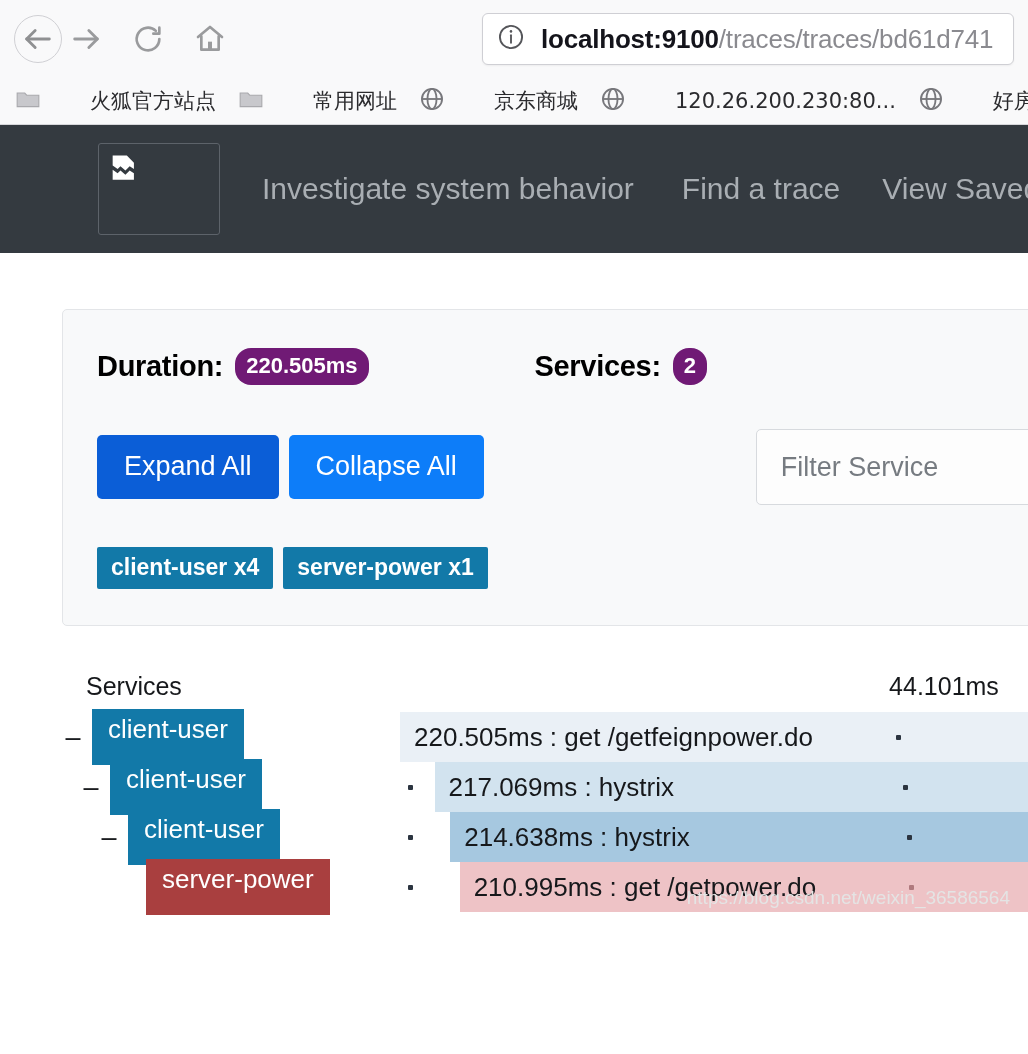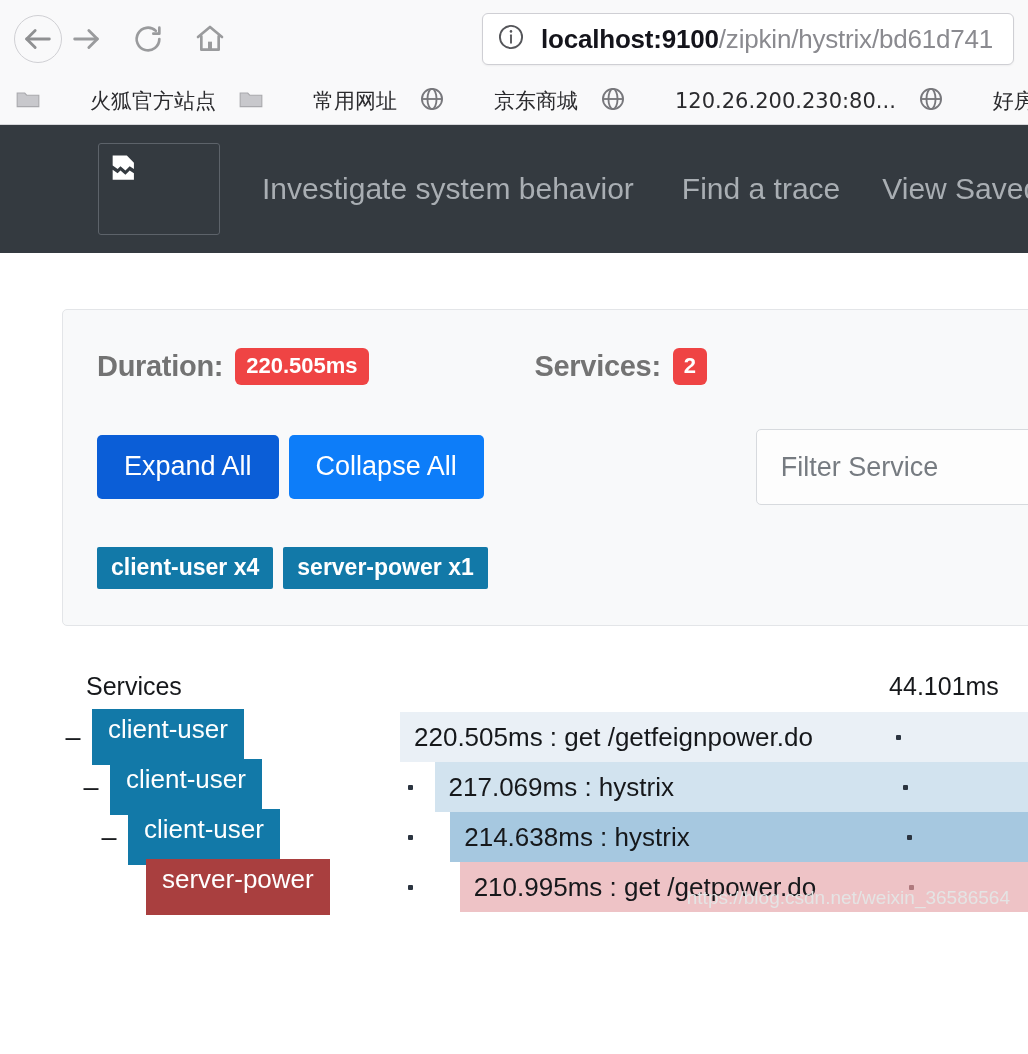--- a/index.html
+++ b/index.html
@@ -132,29 +132,29 @@
 
   .summary-row {
     display: flex;
     align-items: center;
     gap: 0;
   }
   .summary-item { display: flex; align-items: center; }
   .summary-label {
     font-size: 29px;
     font-weight: 700;
-    color: #737373;
+    color: #000000;
     letter-spacing: -0.3px;
   }
   .summary-badge {
-    background: #ef4444;
+    background: #701a75;
     color: #ffffff;
     font-size: 22px;
     font-weight: 700;
-    border-radius: 6px;
+    border-radius: 16px;
     padding: 7px 11px 8px 11px;
     margin-left: 12px;
     line-height: 1;
   }
   #services-summary { margin-left: 166px; }
 
   #controls-row {
     display: flex;
     align-items: center;
     margin-top: 44px;
@@ -359,21 +359,21 @@
     </div>
 
     <div id="urlbar">
       <span class="info-icon">
         <svg width="28" height="28" viewBox="0 0 24 24" fill="none" stroke="#55565a" stroke-width="1.6">
           <circle cx="12" cy="12" r="9.5"></circle>
           <line x1="12" y1="10.5" x2="12" y2="17" stroke-linecap="round"></line>
           <circle cx="12" cy="7.2" r="1.1" fill="#55565a" stroke="none"></circle>
         </svg>
       </span>
-      <span class="url-text"><span class="host">localhost:9100</span><span>/zipkin/hystrix/bd61d741</span></span>
+      <span class="url-text"><span class="host">localhost:9100</span><span>/traces/traces/bd61d741</span></span>
     </div>
 
   </div>
 
   <div id="bookmarks-bar">
 
     <div class="bookmark">
       <span class="bm-icon">
         <svg width="26" height="26" viewBox="0 0 24 24">
             <path d="M2 6.5h7l1.8 2H22v10.5H2z" fill="#c8c8cc" stroke="#a9a9ad" stroke-width="1"></path>

